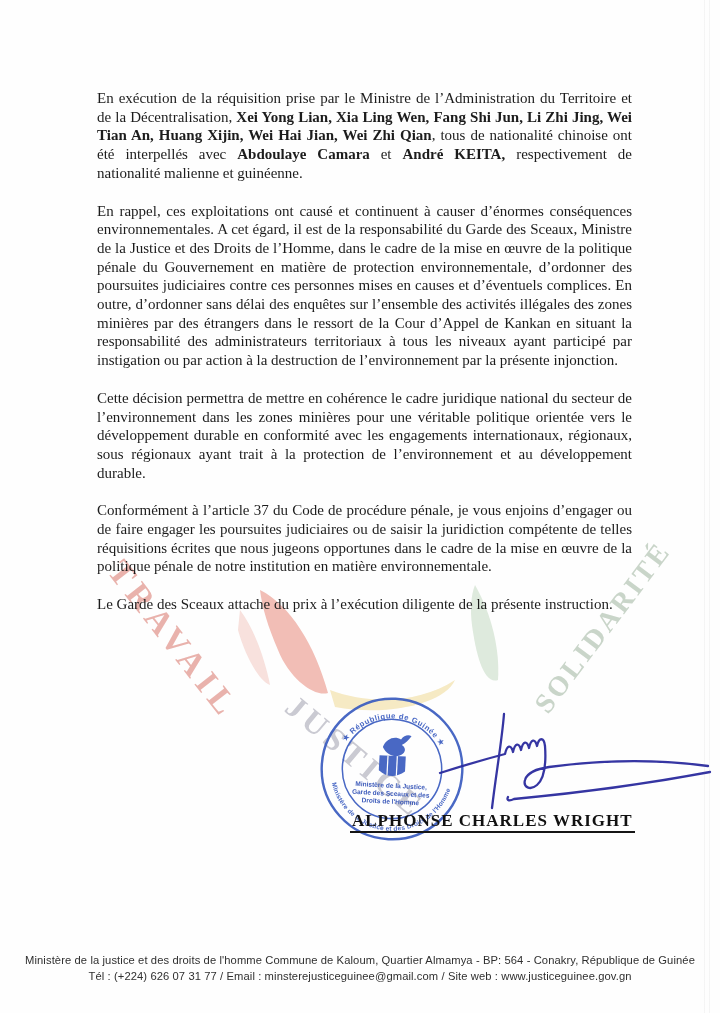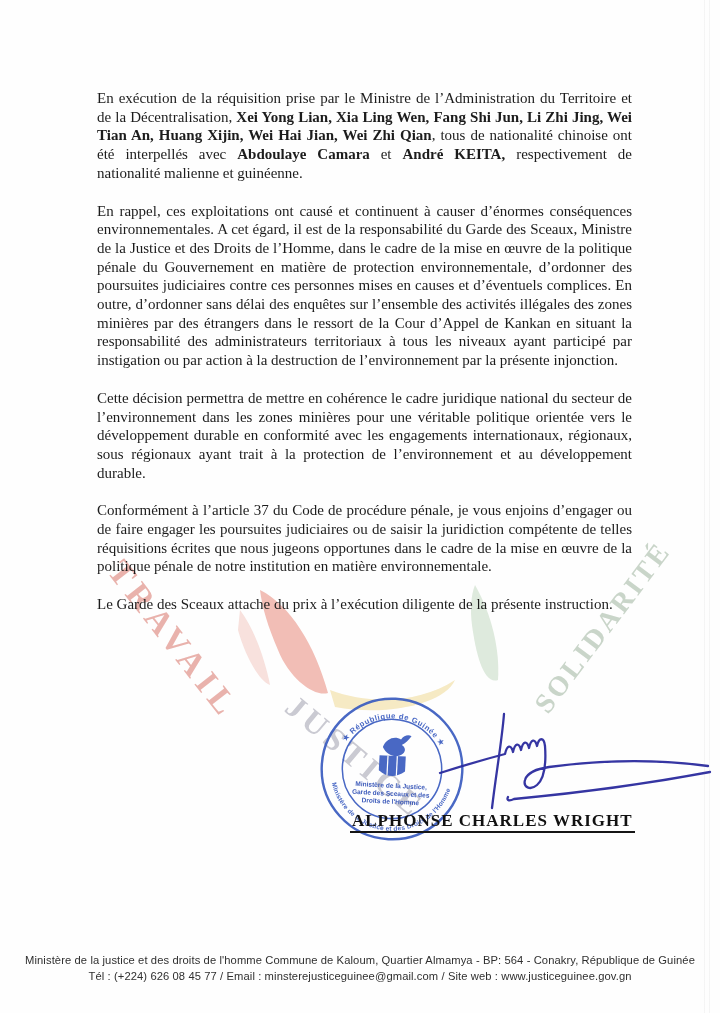--- a/index.html
+++ b/index.html
@@ -115,17 +115,17 @@
       <path d="M 90 109 C 88 113 92 113 96 111 C 160 105 228 96 292 84"></path>
     </g>
   </svg>
 
   <div class="signatory">
     <span>ALPHONSE CHARLES WRIGHT</span>
   </div>
 
   <div class="footer">
     <div>Ministère de la justice et des droits de l'homme Commune de Kaloum, Quartier Almamya - BP: 564 - Conakry, République de Guinée</div>
-    <div>Tél : (+224) 626 08 45 77 / Email : minsterejusticeguinee@gmail.com / Site web : www.justiceguinee.gov.gn</div>
+    <div>Tél : (+224) 626 07 31 77 / Email : minsterejusticeguinee@gmail.com / Site web : www.justiceguinee.gov.gn</div>
   </div>
 
   <div class="edge-artifact"></div>
 </div>
 
 </body></html>

